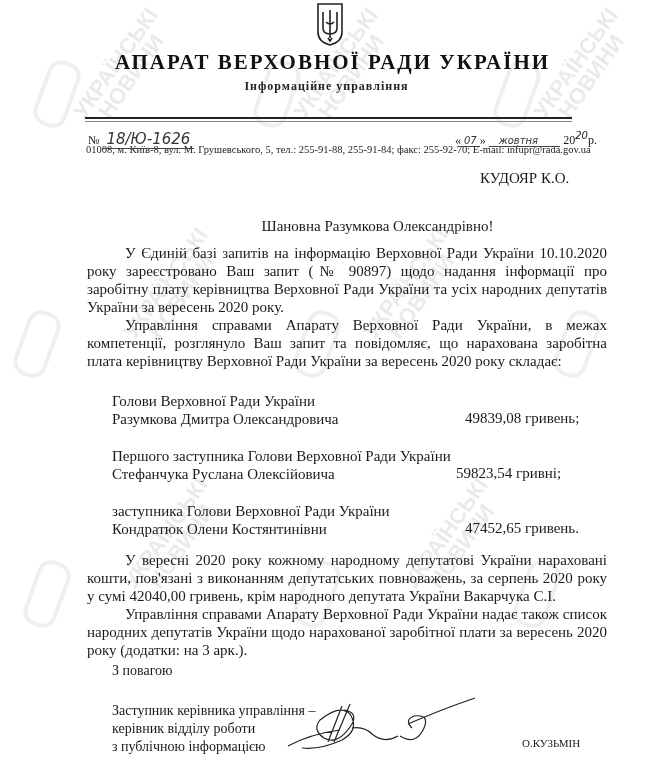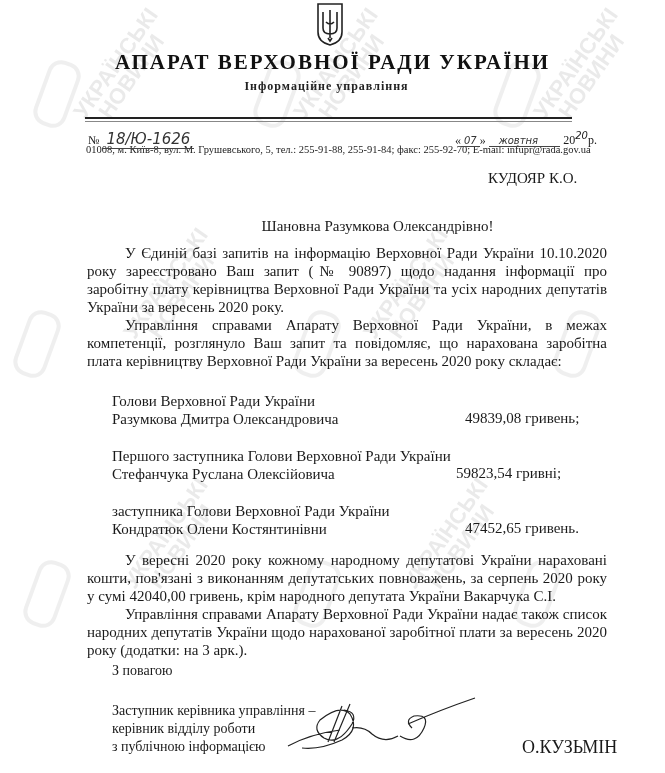--- a/index.html
+++ b/index.html
@@ -31,30 +31,30 @@
     .address {
       position: absolute; left: 86px; top: 100px; font-size: 10.5px; color: #222; white-space: nowrap; margin-top: 44px;
     }
     .rule1 { position: absolute; left: 85px; top: 117px; width: 487px; border-top: 2px solid #222; }
     .rule2 { position: absolute; left: 85px; top: 121px; width: 487px; border-top: 1px solid #888; }
     .regno { position: absolute; left: 88px; top: 130px; font-size: 12px; }
     .regno .hand { font-family: "DejaVu Sans", sans-serif; font-style: italic; font-size: 15px; color: #333; border-bottom: 1px solid #444; padding: 0 4px; text-align: right; }
     .date { position: absolute; left: 455px; top: 130px; font-size: 12px; white-space: nowrap; }
     .date .hand { font-family: "DejaVu Sans", sans-serif; font-style: italic; font-size: 10px; color: #333; border-bottom: 1px solid #444; padding: 0 3px; }
     .date sup { font-family: "DejaVu Sans", sans-serif; font-style: italic; font-size: 10px; }
-    .addressee { position: absolute; left: 480px; top: 170px; font-size: 15px; margin-left: 8px; }
+    .addressee { position: absolute; left: 480px; top: 170px; font-size: 15px; }
     .greeting { position: absolute; left: 0; right: 0; top: 218px; text-align: center; font-size: 15px; padding-left: 90px; }
     .body { position: absolute; left: 87px; width: 520px; font-size: 15px; line-height: 18px; text-align: justify; }
     .body p { margin: 0; text-indent: 38px; }
     .row { position: absolute; left: 112px; font-size: 15px; line-height: 18px; white-space: nowrap; }
     .amount { position: absolute; font-size: 15px; white-space: nowrap; }
     .closing { position: absolute; left: 112px; top: 663px; font-size: 14px; }
     .signer { position: absolute; left: 112px; top: 702px; font-size: 14px; line-height: 18px; }
     .signature { position: absolute; left: 280px; top: 690px; width: 200px; height: 70px; }
-    .signame { position: absolute; left: 522px; top: 737px; font-size: 18px; }
+    .signame { position: absolute; left: 522px; top: 737px; font-size: 11px; }
   </style>
 </head>
 <body>
 
 <div>
   <div class="wm-logo" style="left:40px;top:60px"></div>
   <div class="wm" style="left:70px;top:110px">УКРАЇНСЬКІ</div>
   <div class="wm" style="left:95px;top:110px">НОВИНИ</div>
   <div class="wm-logo" style="left:260px;top:60px"></div>
   <div class="wm" style="left:290px;top:110px">УКРАЇНСЬКІ</div>

